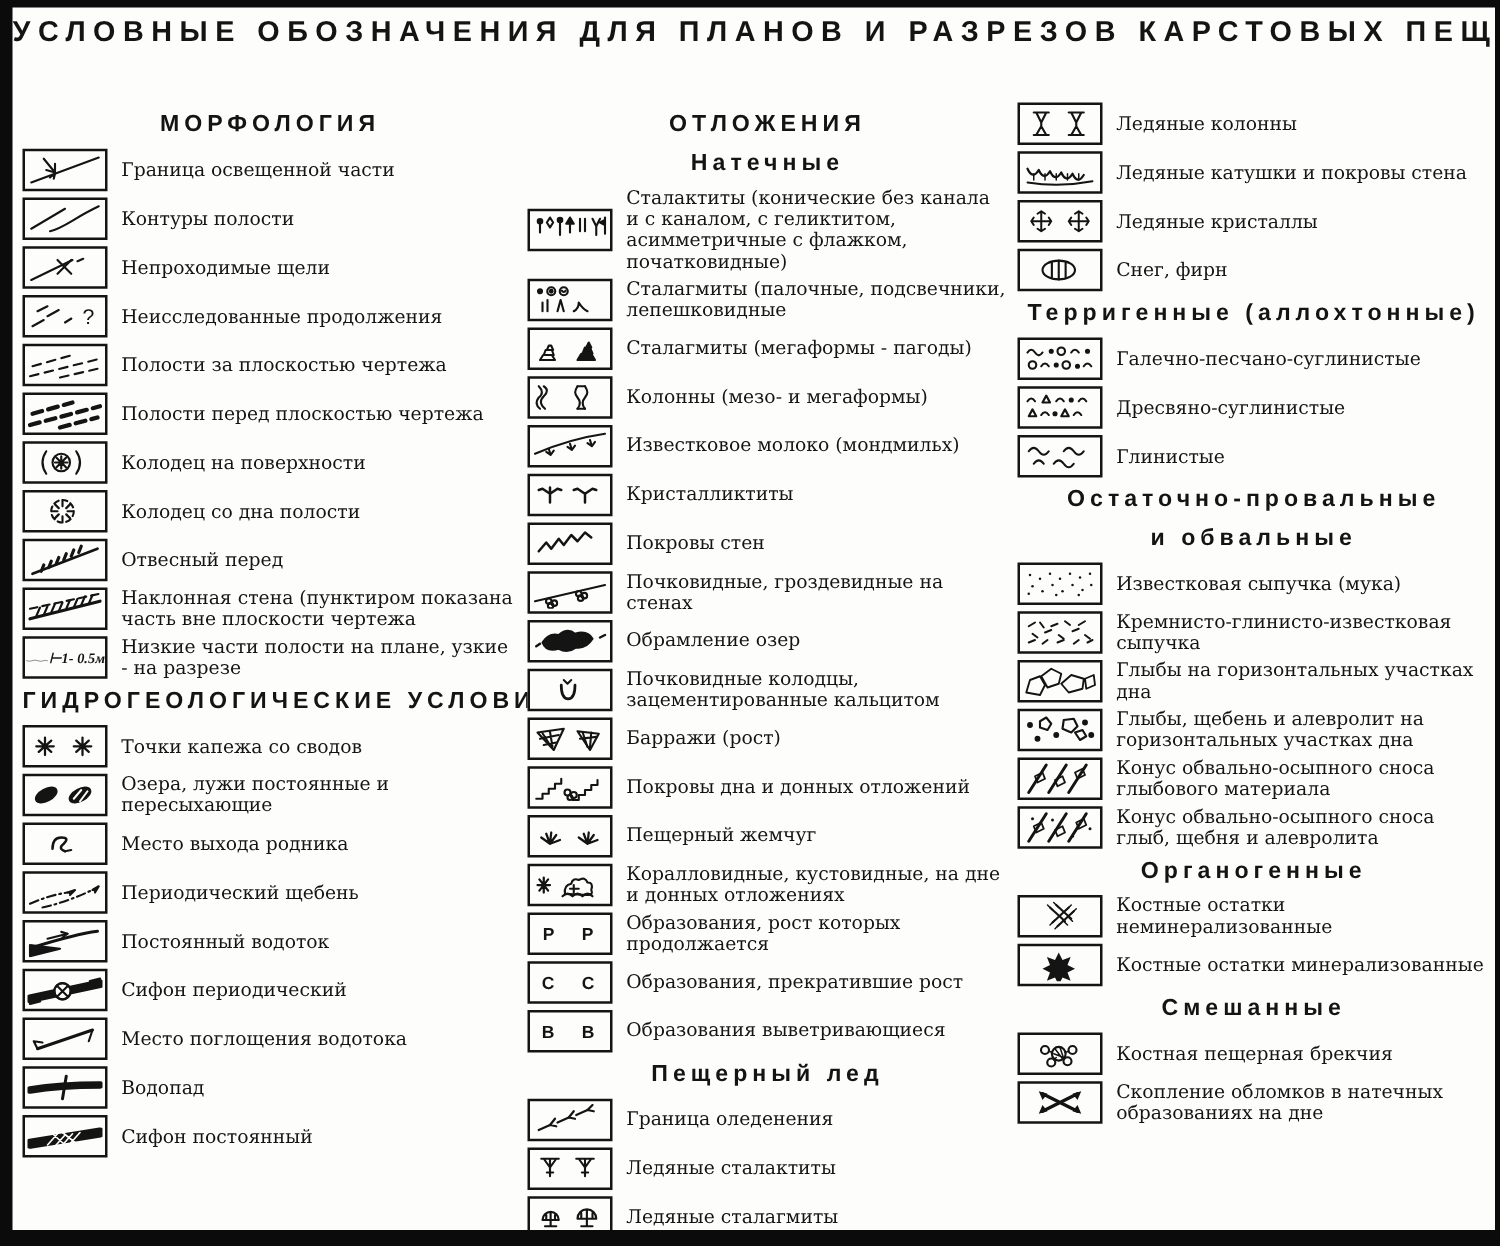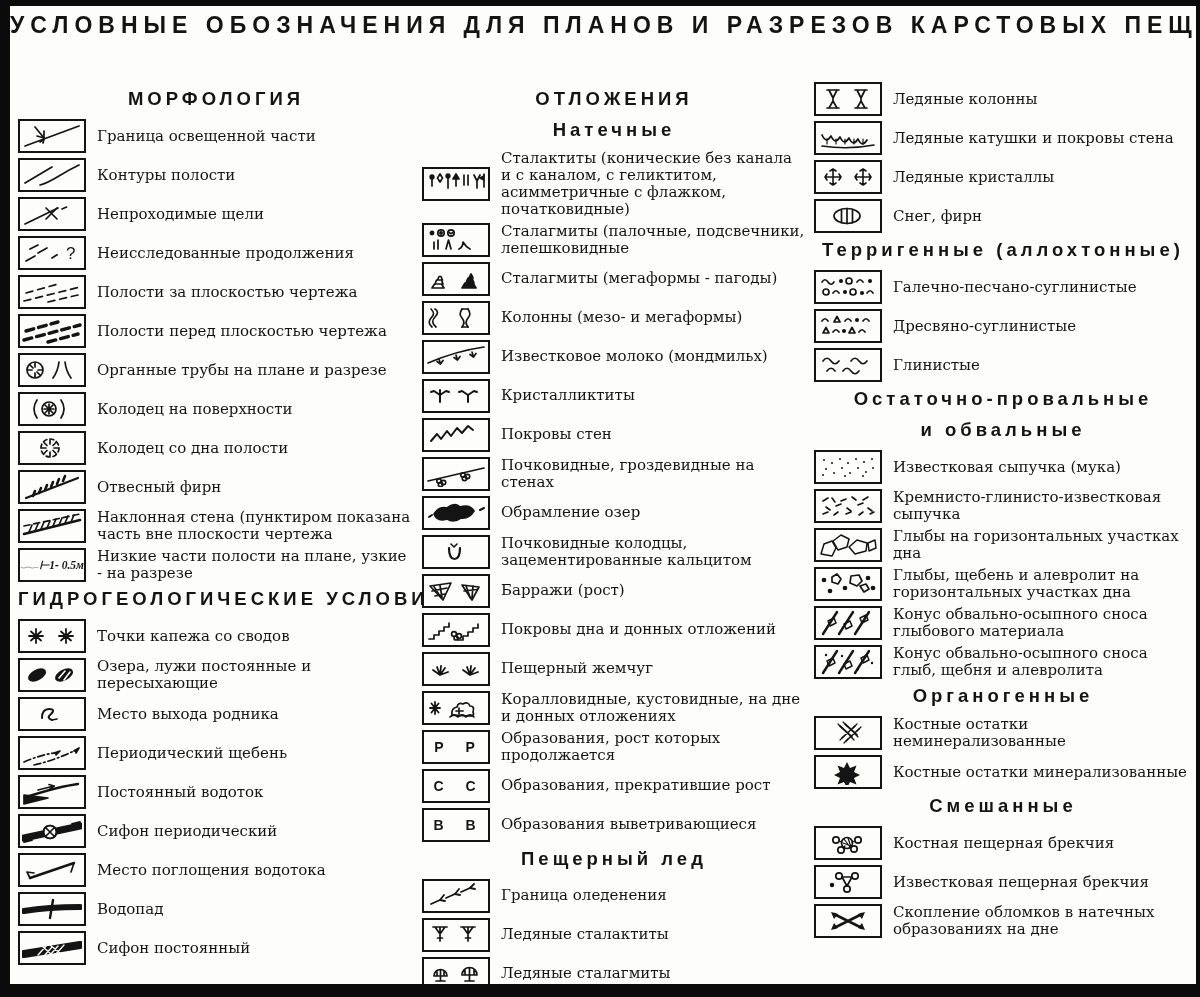--- a/index.html
+++ b/index.html
@@ -109,33 +109,20 @@
                   </g>
                 </g>
               </svg>
             </span>
             <span class="lbl">Полости перед плоскостью чертежа</span>
           </div>
           <div class="row">
             <span class="sym">
               <svg viewBox="0 0 60 26" xmlns="http://www.w3.org/2000/svg">
                 <g fill="none" stroke="#141414" stroke-width="1.7" stroke-linecap="round" stroke-linejoin="round">
-                  <circle cx="13" cy="13" r="8"></circle>
-                  <path d="M13 6 v4 M13 16 v4 M6 13 h4 M16 13 h4 M8 8 l3 3 M18 18 l-3 -3"></path>
-                  <path d="M37 5 q-1 9 -6 16"></path>
-                  <path d="M43 5 q1 9 6 16"></path>
-                </g>
-              </svg>
-            </span>
-            <span class="lbl">Органные трубы на плане и разрезе</span>
-          </div>
-          <div class="row">
-            <span class="sym">
-              <svg viewBox="0 0 60 26" xmlns="http://www.w3.org/2000/svg">
-                <g fill="none" stroke="#141414" stroke-width="1.7" stroke-linecap="round" stroke-linejoin="round">
                   <path d="M15 4 q-6 9 0 18"></path>
                   <path d="M39 4 q6 9 0 18"></path>
                   <circle cx="27" cy="13" r="7"></circle>
                   <path d="M27 8 v10 M22 13 h10 M23 9 l8 8 M31 9 l-8 8"></path>
                 </g>
               </svg>
             </span>
             <span class="lbl">Колодец на поверхности</span>
           </div>
           <div class="row">
@@ -151,21 +138,21 @@
           </div>
           <div class="row">
             <span class="sym">
               <svg viewBox="0 0 60 26" xmlns="http://www.w3.org/2000/svg">
                 <g fill="none" stroke="#141414" stroke-width="1.7" stroke-linecap="round" stroke-linejoin="round">
                   <path d="M4 24 L56 4" stroke-width="2.2"></path>
                   <path d="M11 22 l2 -5 M17 19 l2 -5 M23 16 l2 -5 M29 13 l2 -5 M35 10 l2 -5 M41 7 l2 -5" stroke-width="2.6"></path>
                 </g>
               </svg>
             </span>
-            <span class="lbl">Отвесный фирн</span>
+            <span class="lbl">Отвесный перед</span>
           </div>
           <div class="row">
             <span class="sym">
               <svg viewBox="0 0 60 26" xmlns="http://www.w3.org/2000/svg">
                 <g fill="none" stroke="#141414" stroke-width="1.7" stroke-linecap="round" stroke-linejoin="round">
                   <path d="M2 21 L58 7" stroke-width="2.6"></path>
                   <path d="M2 13 L58 1" stroke-dasharray="6 4"></path>
                   <path d="M7 19 l3 -7 M13 18 l3 -7 M19 16 l3 -7 M25 15 l3 -7 M31 13 l3 -7 M37 12 l3 -7 M43 10 l3 -7 M49 9 l3 -7"></path>
                 </g>
               </svg>
@@ -805,34 +792,20 @@
                   <path d="M21 11 l3 1 M37 11 l-3 1 M25 18 l2 -2 M34 17 l-2 -1" stroke-width="1.2"></path>
                 </g>
               </svg>
             </span>
             <span class="lbl">Костная пещерная брекчия</span>
           </div>
           <div class="row">
             <span class="sym">
               <svg viewBox="0 0 60 26" xmlns="http://www.w3.org/2000/svg">
                 <g fill="none" stroke="#141414" stroke-width="1.7" stroke-linecap="round" stroke-linejoin="round">
-                  <path d="M24 8 h10 l-5 9 z"></path>
-                  <circle cx="21" cy="7" r="3.2"></circle>
-                  <circle cx="37" cy="7" r="3.2"></circle>
-                  <circle cx="29" cy="20" r="3.2"></circle>
-                  <circle cx="14" cy="16" r="1.4" fill="#141414"></circle>
-                </g>
-              </svg>
-            </span>
-            <span class="lbl">Известковая пещерная брекчия</span>
-          </div>
-          <div class="row">
-            <span class="sym">
-              <svg viewBox="0 0 60 26" xmlns="http://www.w3.org/2000/svg">
-                <g fill="none" stroke="#141414" stroke-width="1.7" stroke-linecap="round" stroke-linejoin="round">
                   <path d="M16 6 L44 20 M44 6 L16 20" stroke-width="2.6"></path>
                   <path d="M13 4 l7 2 -4 5 z M47 4 l-7 2 4 5 z M47 22 l-7 -2 4 -5 z M13 22 l7 -2 -4 -5 z" fill="#141414" stroke="none"></path>
                 </g>
               </svg>
             </span>
             <span class="lbl">Скопление обломков в натечных образованиях на дне</span>
           </div>
         </div>
       </div>
     </div>

